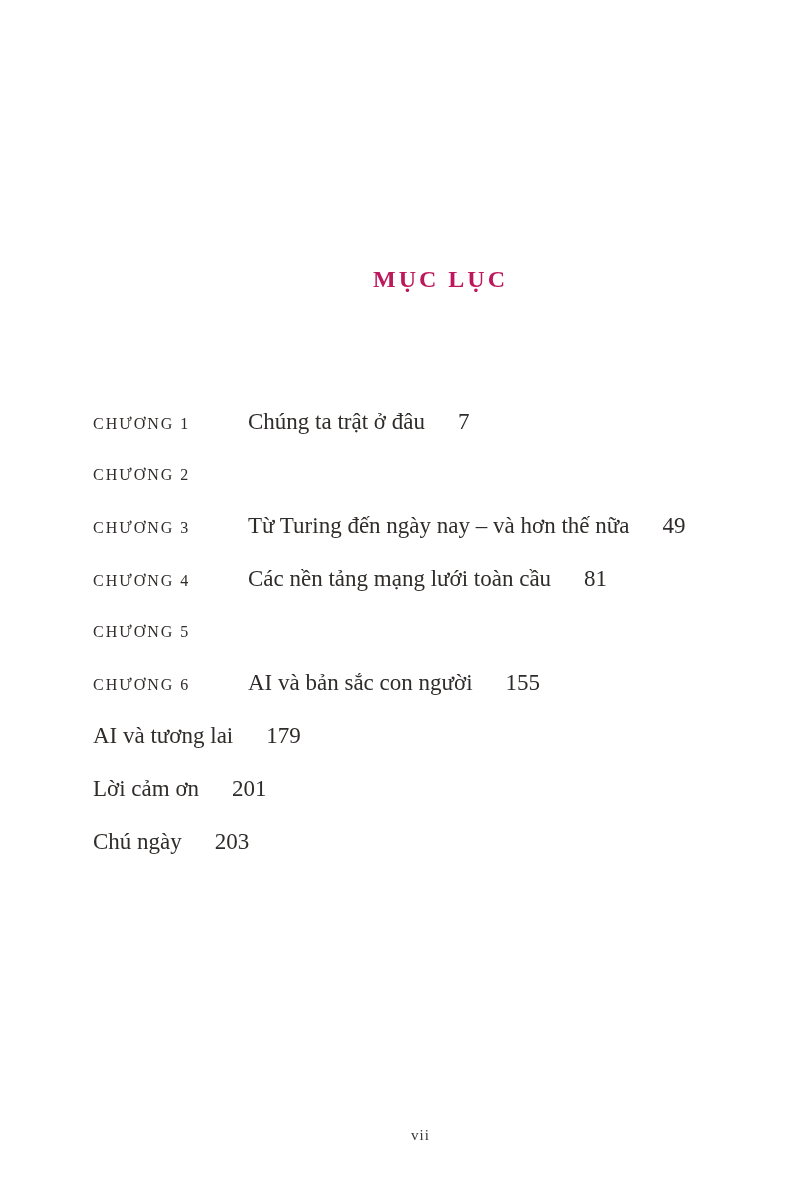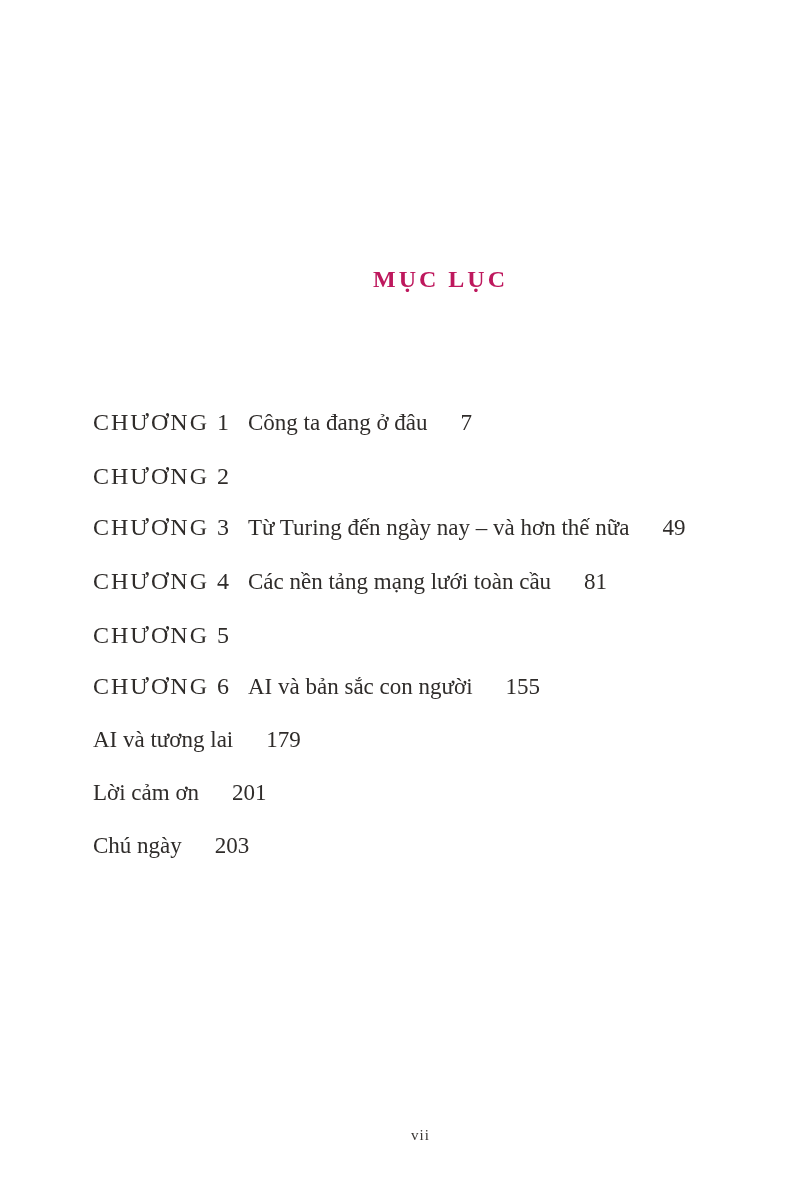--- a/index.html
+++ b/index.html
@@ -34,21 +34,21 @@
     left: 93px;
     right: 40px;
   }
   .toc-row {
     display: flex;
     align-items: baseline;
     margin-bottom: 23px;
   }
   .chapter-label {
     flex: 0 0 155px;
-    font-size: 24px;
+    font-size: 16px;
     letter-spacing: 2px;
     line-height: 28px;
     white-space: nowrap;
   }
   .entry-body {
     flex: 1 1 auto;
   }
   .entry-line {
     line-height: 28px;
     white-space: nowrap;
@@ -76,21 +76,21 @@
 
 <div class="book-page">
 
   <div class="toc-title">MỤC LỤC</div>
 
   <div class="toc-list">
 
   <div class="toc-row">
     <span class="chapter-label">CHƯƠNG 1</span>
     <div class="entry-body">
-          <div class="entry-line"><span class="entry-title">Công ta đang ở đâu</span><span class="page-num">7</span></div>
+          <div class="entry-line"><span class="entry-title">Chúng ta trật ở đâu</span><span class="page-num">7</span></div>
         </div>
   </div>
 
   <div class="toc-row">
     <span class="chapter-label">CHƯƠNG 2</span>
   </div>
 
   <div class="toc-row">
     <span class="chapter-label">CHƯƠNG 3</span>
     <div class="entry-body">

